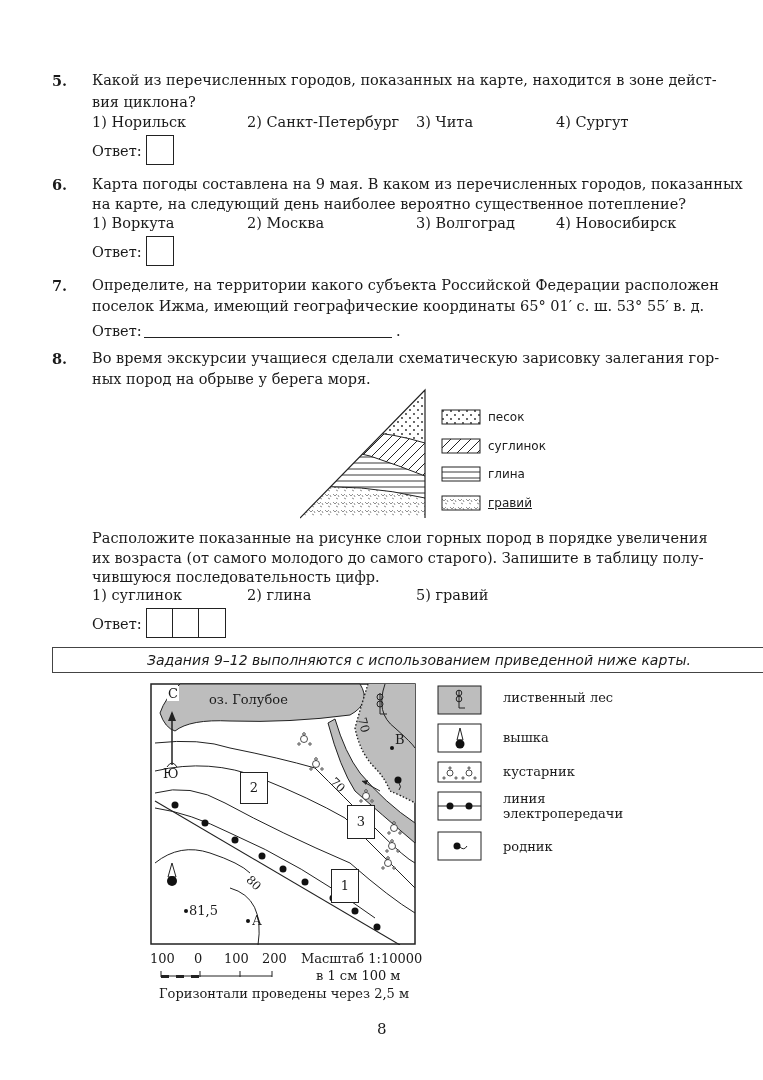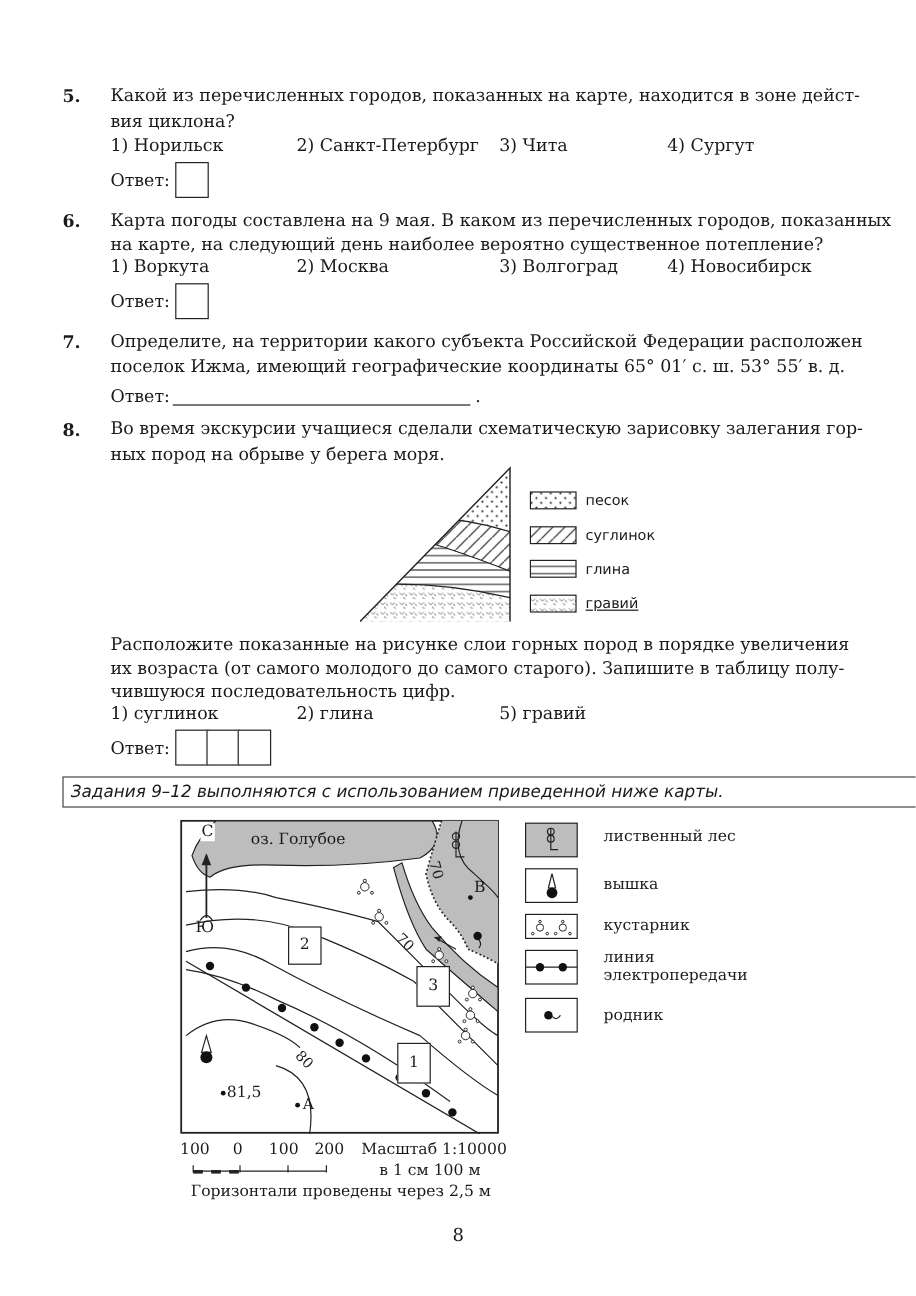--- a/index.html
+++ b/index.html
@@ -2,21 +2,21 @@
 <html><head>
 <meta charset="utf-8">
 <style>
   html, body { margin:0; padding:0; background:#fff; }
   body { width:763px; height:1080px; position:relative; overflow:hidden;
          font-family:"DejaVu Serif","Liberation Serif",serif; color:#1a1a1a; font-size:14.5px; }
   .abs { position:absolute; }
   .qnum { font-weight:bold; }
   .line { white-space:nowrap; }
   .box { position:absolute; border:1.3px solid #222; background:#fff; }
-  .sans { font-family:"DejaVu Sans","Liberation Sans",sans-serif; }
+  .sans { font-family:"DejaVu Sans","Liberation Sans",sans-serif;text-align:center; }
   .opt { position:absolute; white-space:nowrap; }
 </style>
 </head>
 <body>
 
 <div>
   <span class="abs qnum" style="left:52px;top:72px;">5.</span>
   <span class="abs line" style="left:92px;top:72px;">Какой из перечисленных городов, показанных на карте, находится в зоне дейст-</span>
   <span class="abs line" style="left:92px;top:94px;">вия циклона?</span>
   <span class="opt" style="left:92px;top:114px;">1) Норильск</span>

